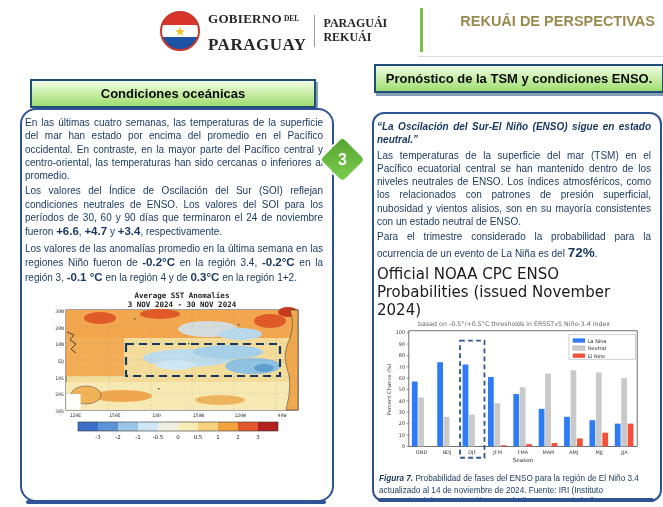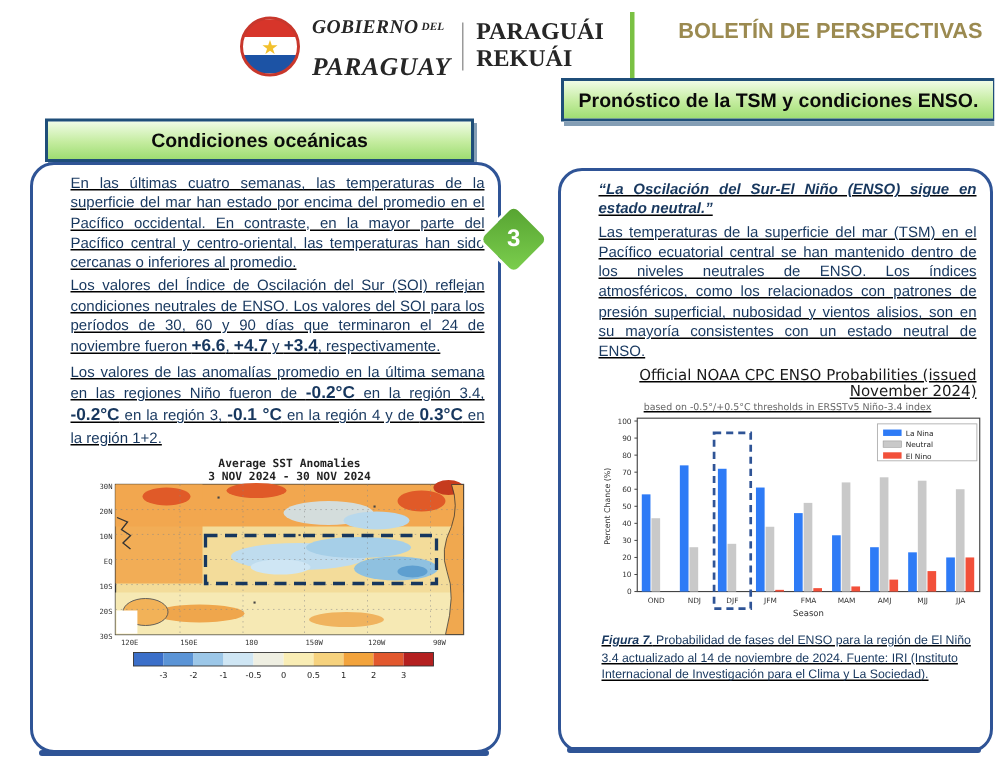--- a/index.html
+++ b/index.html
@@ -6,57 +6,57 @@
   .page{position:relative;width:663px;height:507px;background:#fff;overflow:hidden;
         font-family:"Liberation Sans",sans-serif;}
 
   
   .hdr-dinac{position:absolute;left:26px;top:4px;width:112px;height:52px;}
   .hdr-gov{position:absolute;left:160px;top:8px;height:46px;display:flex;align-items:center;gap:8px;}
   .gov-circle{width:36px;height:36px;border-radius:50%;
       background:linear-gradient(180deg,#d7352a 0 33%,#ffffff 33% 66%,#1c53a5 66% 100%);
       border:2px solid #c8372c;display:flex;align-items:center;justify-content:center;}
   .gov-star{color:#f2c02c;font-size:13px;line-height:1;}
-  .gov-es{font-family:"Liberation Serif",serif;color:#262626;line-height:1;font-style:italic;}
+  .gov-es{font-family:"Liberation Serif",serif;color:#262626;line-height:1;}
   .gov-es .l1{font-size:13px;font-weight:bold;letter-spacing:.3px;}
   .gov-es .del{font-size:7.5px;font-weight:bold;vertical-align:2px;margin-left:2px;}
   .gov-es .l2{font-size:17px;font-weight:bold;letter-spacing:.5px;margin-top:10px;}
   .gov-div{width:1px;height:32px;background:#9a9a9a;}
-  .gov-gn{font-family:"Liberation Serif",serif;color:#262626;font-weight:bold;font-size:16px;line-height:1.15;}
+  .gov-gn{font-family:"Liberation Serif",serif;color:#262626;font-weight:bold;font-size:12px;line-height:1.15;}
   .hdr-greenbar{position:absolute;left:420px;top:8px;width:3px;height:44px;background:#7ac143;}
   .hdr-title{position:absolute;right:8px;top:11px;width:225px;text-align:right;
       color:#9b8a50;font-weight:bold;font-size:14.5px;line-height:1.4;}
   .hdr-rule{position:absolute;top:56px;left:418px;right:0;height:1px;background:#dcdcdc;}
 
   
   .titlebox{position:absolute;border:2px solid #1f4e79;box-shadow:2px 3px 0 rgba(31,78,121,.55);
       background:linear-gradient(180deg,#f0fce6 0%,#c4ec9f 55%,#9edd72 100%);
       text-align:center;font-weight:bold;font-size:13px;color:#0a0a0a;padding:5px 2px;}
   .tb-left{left:30px;top:64px;width:278px;margin-top:15px;}
-  .tb-right{left:374px;top:52px;width:282px;}
+  .tb-right{left:374px;top:64px;width:282px;}
 
   
   .panel{position:absolute;background:#fff;border:2.5px solid #2f5496;border-radius:16px;overflow:hidden;}
   .panel-underline{position:absolute;height:3.5px;background:#2f5496;border-radius:2px;}
   .pl-left{left:20px;top:108px;width:310px;height:390px;}
   .ul-left{left:26px;top:500px;width:300px;}
-  .pl-right{left:372px;top:112px;width:286px;height:386px;}
+  .pl-right{left:372px;top:112px;width:286px;height:386px;border-radius:12px;}
   .ul-right{left:378px;top:498px;width:276px;}
-  .panel-inner{padding:6px 9px 4px 25px;text-decoration:underline;}
+  .panel-inner{padding:6px 9px 4px 3px;}
 
   .bodytext{font-size:10px;line-height:1.33;color:#17375e;text-align:justify;margin:0 0 2px 0;}
   .bodytext strong.val{font-size:11.5px;}
   .quote{font-style:italic;font-weight:bold;}
   strong.big{font-size:13.5px;}
 
   .figwrap{text-align:center;margin-top:2px;}
   .caption{font-size:8.2px;line-height:1.45;color:#17375e;text-align:left;margin:2px 2px 0 2px;}
   .caption .fig{font-weight:bold;font-style:italic;}
 
-  .chart-title{font-size:10px;color:#1a1a1a;text-align:right;margin-top:3px;
+  .chart-title{font-size:15px;color:#1a1a1a;text-align:left;margin-top:3px;
       font-family:"DejaVu Sans",sans-serif;}
   .chart-sub{font-size:6.3px;color:#666;text-align:center;margin-top:1px;
       font-family:"DejaVu Sans",sans-serif;}
 
   
   .diamond{position:absolute;left:327px;top:144px;width:31px;height:31px;
       background:linear-gradient(135deg,#56a331,#7ccf4e);transform:rotate(45deg);
       border-radius:4px;z-index:10;box-shadow:0 0 0 2px #fff;}
   .diamond span{position:absolute;inset:0;display:flex;align-items:center;justify-content:center;
       transform:rotate(-45deg);color:#fff;font-weight:bold;font-size:16px;}
@@ -79,21 +79,21 @@
     </div>
     <div class="gov-div"></div>
     <div class="gov-gn">
       <div>PARAGUÁI</div>
       <div>REKUÁI</div>
     </div>
   </div>
 
   <div class="hdr-greenbar"></div>
   <div class="hdr-title">
-    <div>BOLETÍN DE PERSPECTIVAS</div>
+    <div>REKUÁI DE PERSPECTIVAS</div>
   </div>
   <div class="hdr-rule"></div>
 
   <div class="titlebox tb-left">Condiciones oceánicas</div>
   <div class="titlebox tb-right">Pronóstico de la TSM y condiciones ENSO.</div>
 
   <div class="diamond">
     <span>3</span>
   </div>
 
@@ -185,20 +185,21 @@
           </svg>
       </div>
     </div>
   </div>
   <div class="panel-underline ul-left"></div>
 
   <div class="panel pl-right">
     <div class="panel-inner">
       <p class="bodytext quote">“La Oscilación del Sur-El Niño (ENSO) sigue en estado neutral.”</p>
       <p class="bodytext">Las temperaturas de la superficie del mar (TSM) en el Pacífico ecuatorial central se han mantenido dentro de los niveles neutrales de ENSO. Los índices atmosféricos, como los relacionados con patrones de presión superficial, nubosidad y vientos alisios, son en su mayoría consistentes con un estado neutral de ENSO.</p>
+      <p class="bodytext"><span>Para el trimestre considerado la probabilidad para la ocurrencia de un evento de La Niña es del </span><strong class="big">72%</strong><span>.</span></p>
 
       <div>
         <div class="chart-title">Official NOAA CPC ENSO Probabilities (issued November 2024)</div>
         <div class="chart-sub">based on -0.5°/+0.5°C thresholds in ERSSTv5 Niño-3.4 index</div>
         <svg id="enso-chart" width="262" height="144" viewBox="0 0 276 152" style="display:block;margin:0 auto;">
             <rect x="27" y="4" width="241" height="122" fill="#fff" stroke="#444" stroke-width="0.8"></rect>
             <line x1="25" y1="126" x2="27" y2="126" stroke="#444" stroke-width="0.7"></line>
             <text x="23" y="127.9" font-size="5.2" text-anchor="end" font-family="&quot;DejaVu Sans&quot;,sans-serif" fill="#333">0</text>
             <line x1="25" y1="114" x2="27" y2="114" stroke="#444" stroke-width="0.7"></line>
             <text x="23" y="115.9" font-size="5.2" text-anchor="end" font-family="&quot;DejaVu Sans&quot;,sans-serif" fill="#333">10</text>

